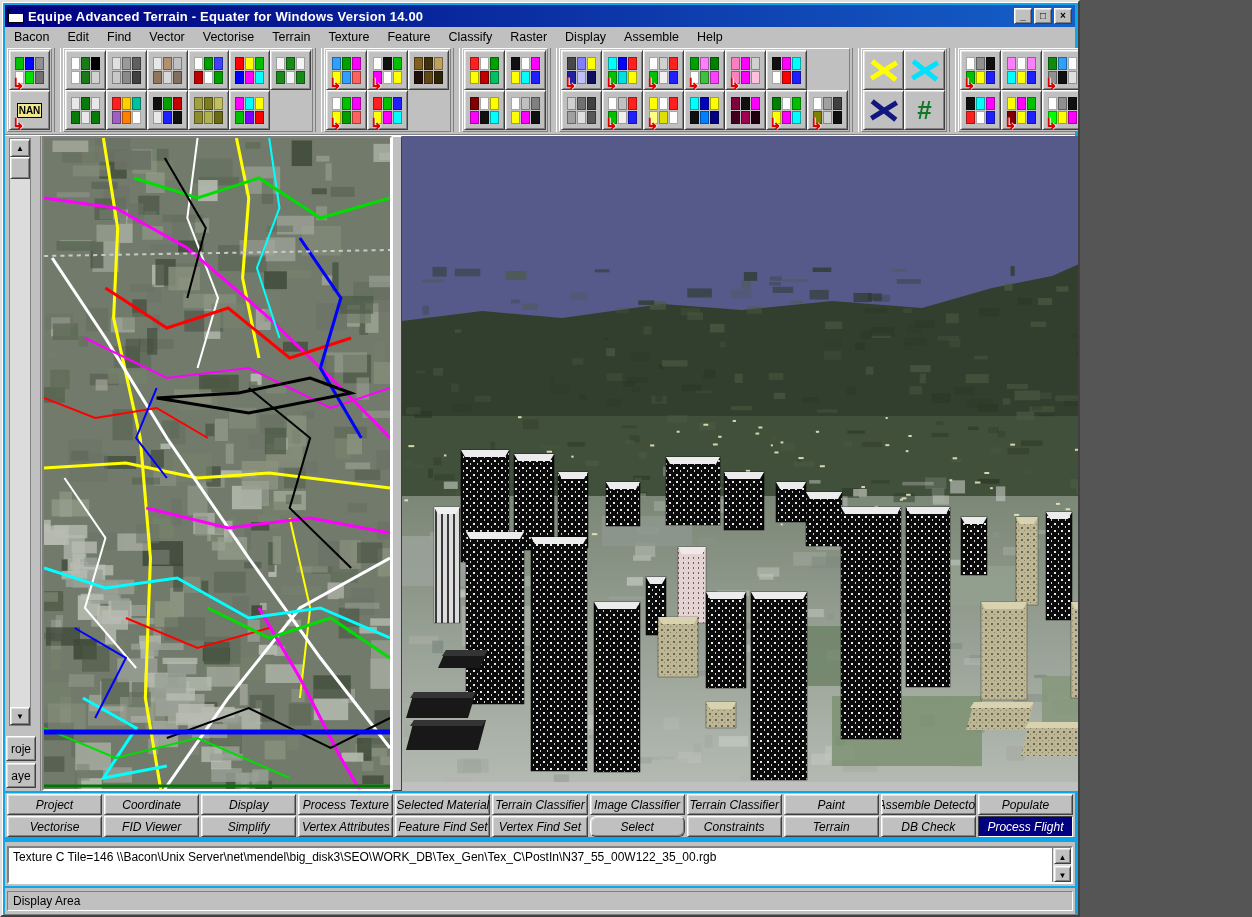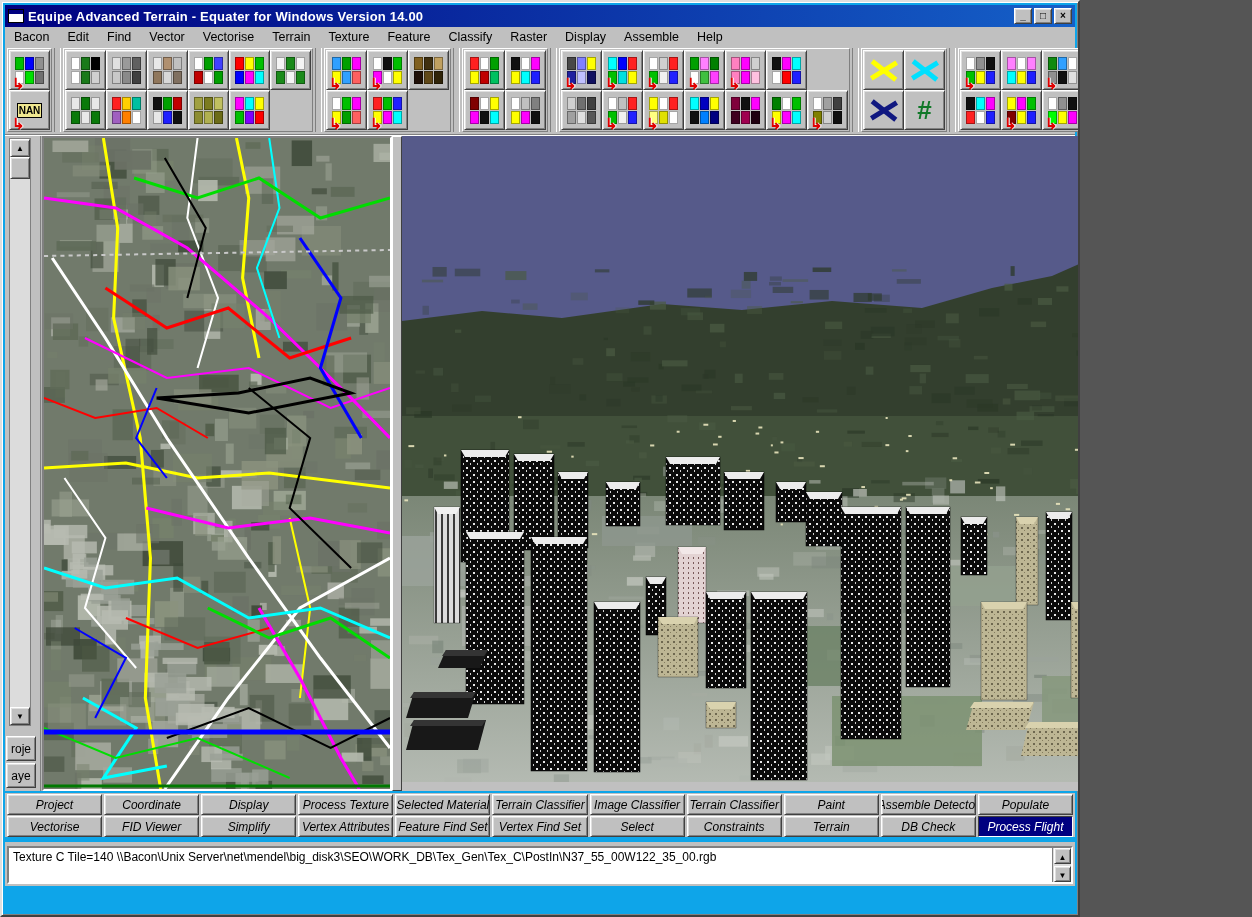--- a/index.html
+++ b/index.html
@@ -1692,31 +1692,34 @@
       <div class="grid-btn" style="grid-area: 1 / 8;">Terrain Classifier</div>
       <div class="grid-btn" style="grid-area: 1 / 9;">Paint</div>
       <div class="grid-btn" style="grid-area: 1 / 10;">Assemble Detector</div>
       <div class="grid-btn" style="grid-area: 1 / 11;">Populate</div>
       <div class="grid-btn" style="grid-area: 2 / 1;">Vectorise</div>
       <div class="grid-btn" style="grid-area: 2 / 2;">FID Viewer</div>
       <div class="grid-btn" style="grid-area: 2 / 3;">Simplify</div>
       <div class="grid-btn" style="grid-area: 2 / 4;">Vertex Attributes</div>
       <div class="grid-btn" style="grid-area: 2 / 5;">Feature Find Set</div>
       <div class="grid-btn" style="grid-area: 2 / 6;">Vertex Find Set</div>
-      <div class="grid-btn" style="grid-area: 2 / 7;">Select</div>
+      <div class="grid-btn" style="grid-area: 2 / 7; border-radius: 6px;">Select</div>
       <div class="grid-btn" style="grid-area: 2 / 8;">Constraints</div>
       <div class="grid-btn" style="grid-area: 2 / 9;">Terrain</div>
       <div class="grid-btn" style="grid-area: 2 / 10;">DB Check</div>
       <div class="grid-btn active" style="background: rgb(0, 0, 128); grid-area: 2 / 11;">Process Flight</div>
     </div>
 
   <div class="msgbox">
     <div class="msg-inner">
-      <div class="msg-text">Texture C Tile=140 \\Bacon\Unix Server\net\mendel\big_disk3\SEO\WORK_DB\Tex_Gen\Tex_C\PostIn\N37_55_00W122_35_00.rgb</div>
+      <div class="msg-text">Texture C Tile=146 \\Bacon\Unix Server\net\mendel\big_disk3\SEO\WORK_DB\Tex_Gen\Tex_C\PostIn\N37_55_00W122_35_00.rgb</div>
       <div class="msg-scroll">
         <div class="sb-btn" style="top:0">▲</div>
         <div class="sb-btn" style="bottom:0">▼</div>
       </div>
     </div>
   </div>
 
+  <div class="statusbar">
+    <div class="status-field">Display Area</div>
+  </div>
 
 </div>
 
 </body></html>

